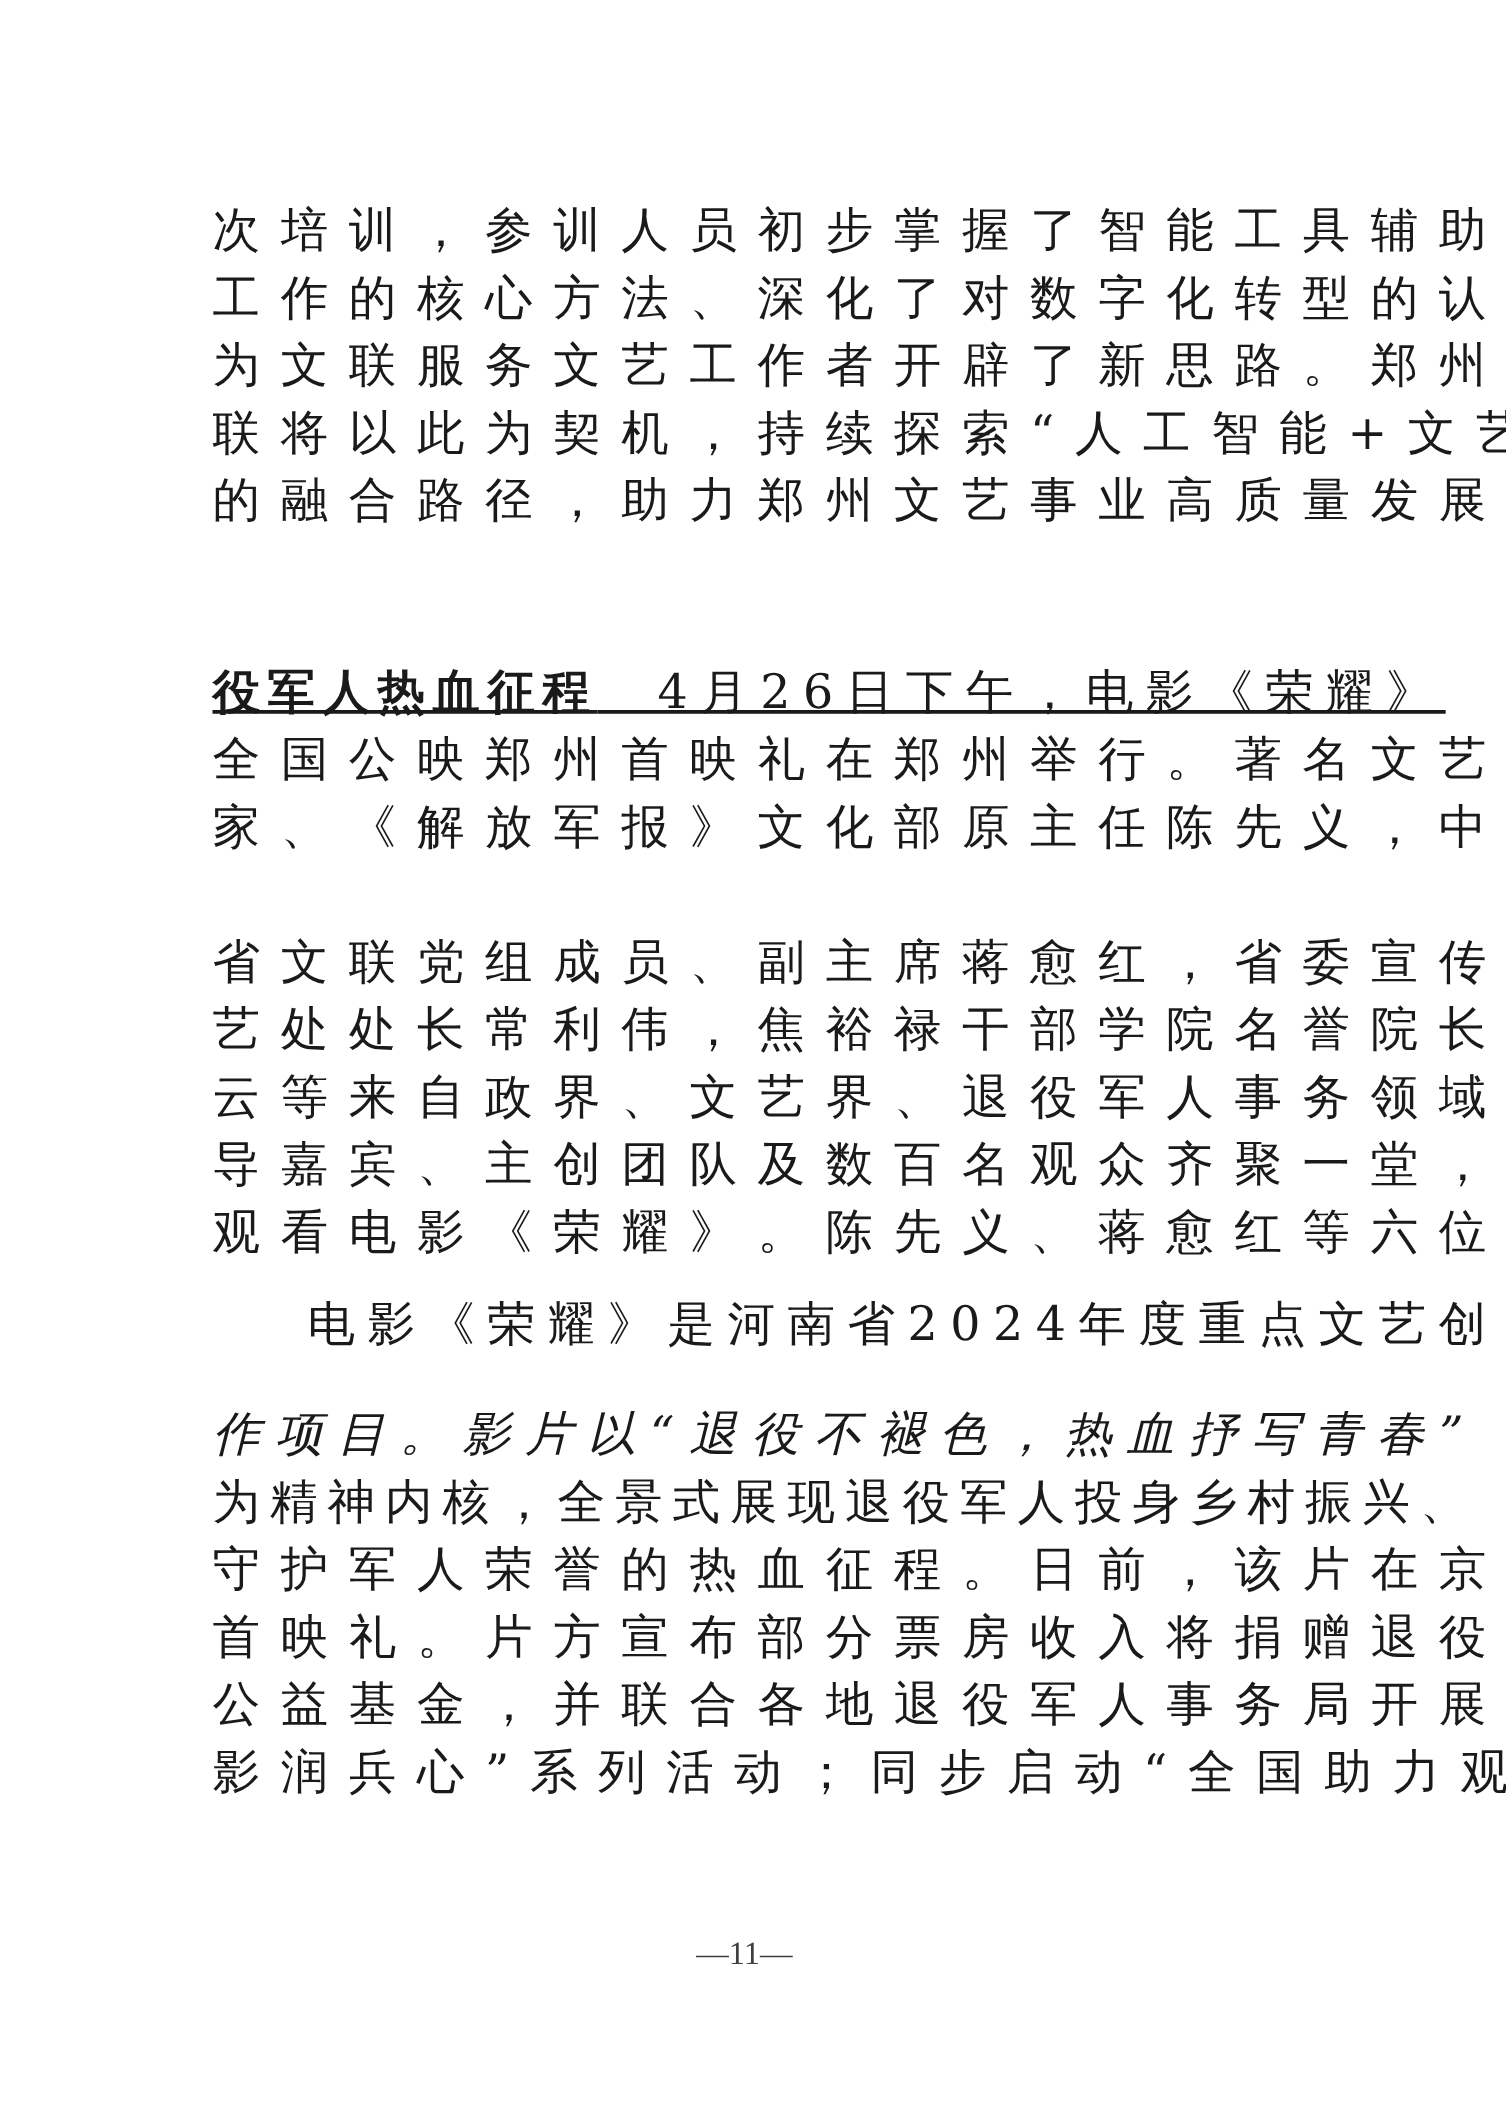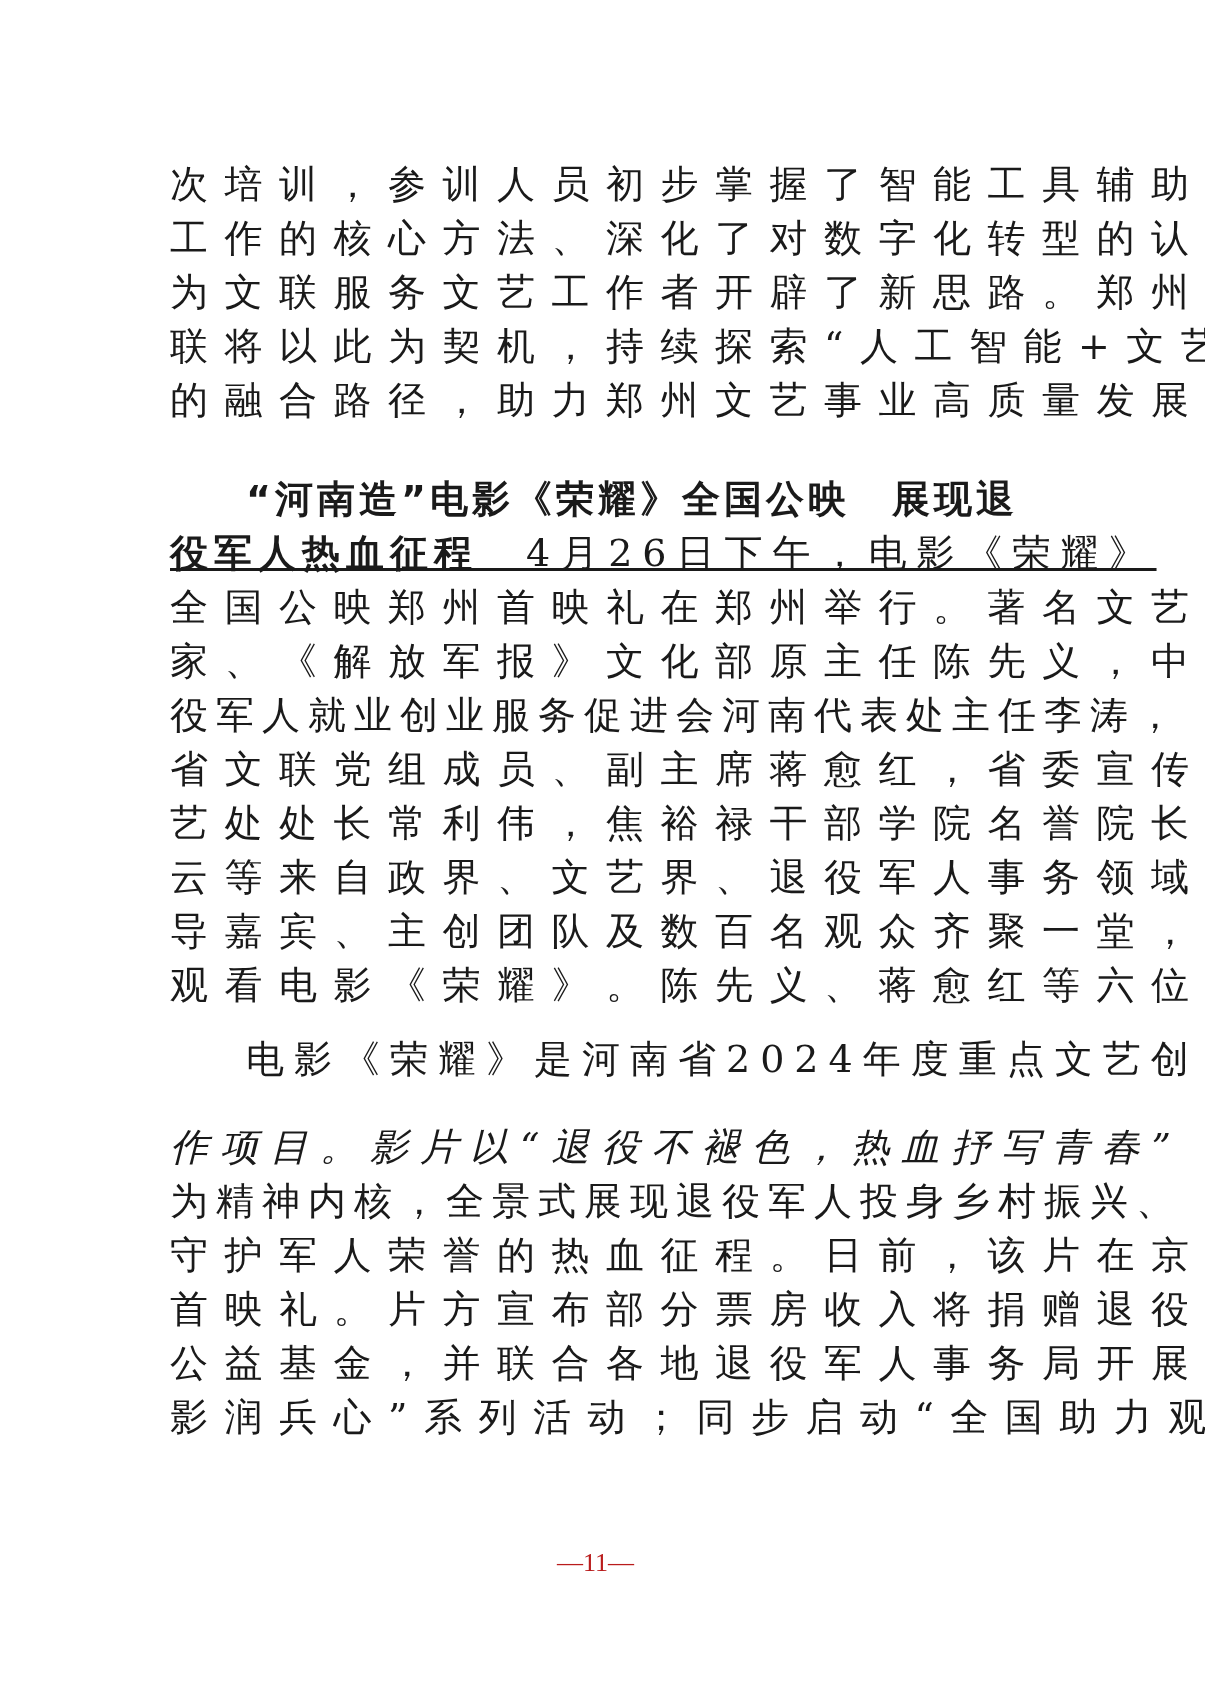--- a/index.html
+++ b/index.html
@@ -42,42 +42,40 @@
     }
     .indent { padding-left: 76px; }
     .page-number {
       position: absolute;
       left: 0;
       width: 1191px;
       top: 1548px;
       text-align: center;
       font-size: 26px;
       font-family: "Liberation Serif", "DejaVu Serif", serif;
-      color: #b91c1c;
+      color: #404040;
     }
   </style>
 </head>
 <body>
 
 <div class="page">
 
   <div class="line" style="top:157px;">次培训，参训人员初步掌握了智能工具辅助政务</div>
   <div class="line" style="top:211px;">工作的核心方法、深化了对数字化转型的认知，</div>
   <div class="line" style="top:265px;">为文联服务文艺工作者开辟了新思路。郑州市文</div>
   <div class="line" style="top:319px;">联将以此为契机，持续探索“人工智能+文艺”</div>
   <div class="line" style="top:373px;">的融合路径，助力郑州文艺事业高质量发展。</div>
 
-  <div class="line bold indent" style="top:472px; letter-spacing:4px;">“河南造”电影《荣耀》全国公映　展现退</div>
   <div class="line tighter" style="top:526px;text-decoration:underline;">
     <span class="bold">役军人热血征程</span><span style="letter-spacing:10px;">　4月26日下午，电影《荣耀》</span>
   </div>
 
   <div class="line" style="top:580px;">全国公映郑州首映礼在郑州举行。著名文艺评论</div>
   <div class="line" style="top:634px;">家、《解放军报》文化部原主任陈先义，中国退</div>
-  <div class="line tight" style="top:688px;">役军人就业创业服务促进会河南代表处主任李涛，</div>
   <div class="line" style="top:742px;">省文联党组成员、副主席蒋愈红，省委宣传部文</div>
   <div class="line" style="top:796px;">艺处处长常利伟，焦裕禄干部学院名誉院长焦守</div>
   <div class="line" style="top:850px;">云等来自政界、文艺界、退役军人事务领域的领</div>
   <div class="line" style="top:904px;">导嘉宾、主创团队及数百名观众齐聚一堂，共同</div>
   <div class="line" style="top:958px;">观看电影《荣耀》。陈先义、蒋愈红等六位嘉宾</div>
 
   <div class="line indent" style="top:1032px; letter-spacing:10px;">电影《荣耀》是河南省2024年度重点文艺创</div>
   <div class="line" style="top:1120px; letter-spacing:12px;font-style:italic;">作项目。影片以“退役不褪色，热血抒写青春”</div>
   <div class="line tight" style="top:1174px;">为精神内核，全景式展现退役军人投身乡村振兴、</div>
   <div class="line" style="top:1228px;">守护军人荣誉的热血征程。日前，该片在京举行</div>

